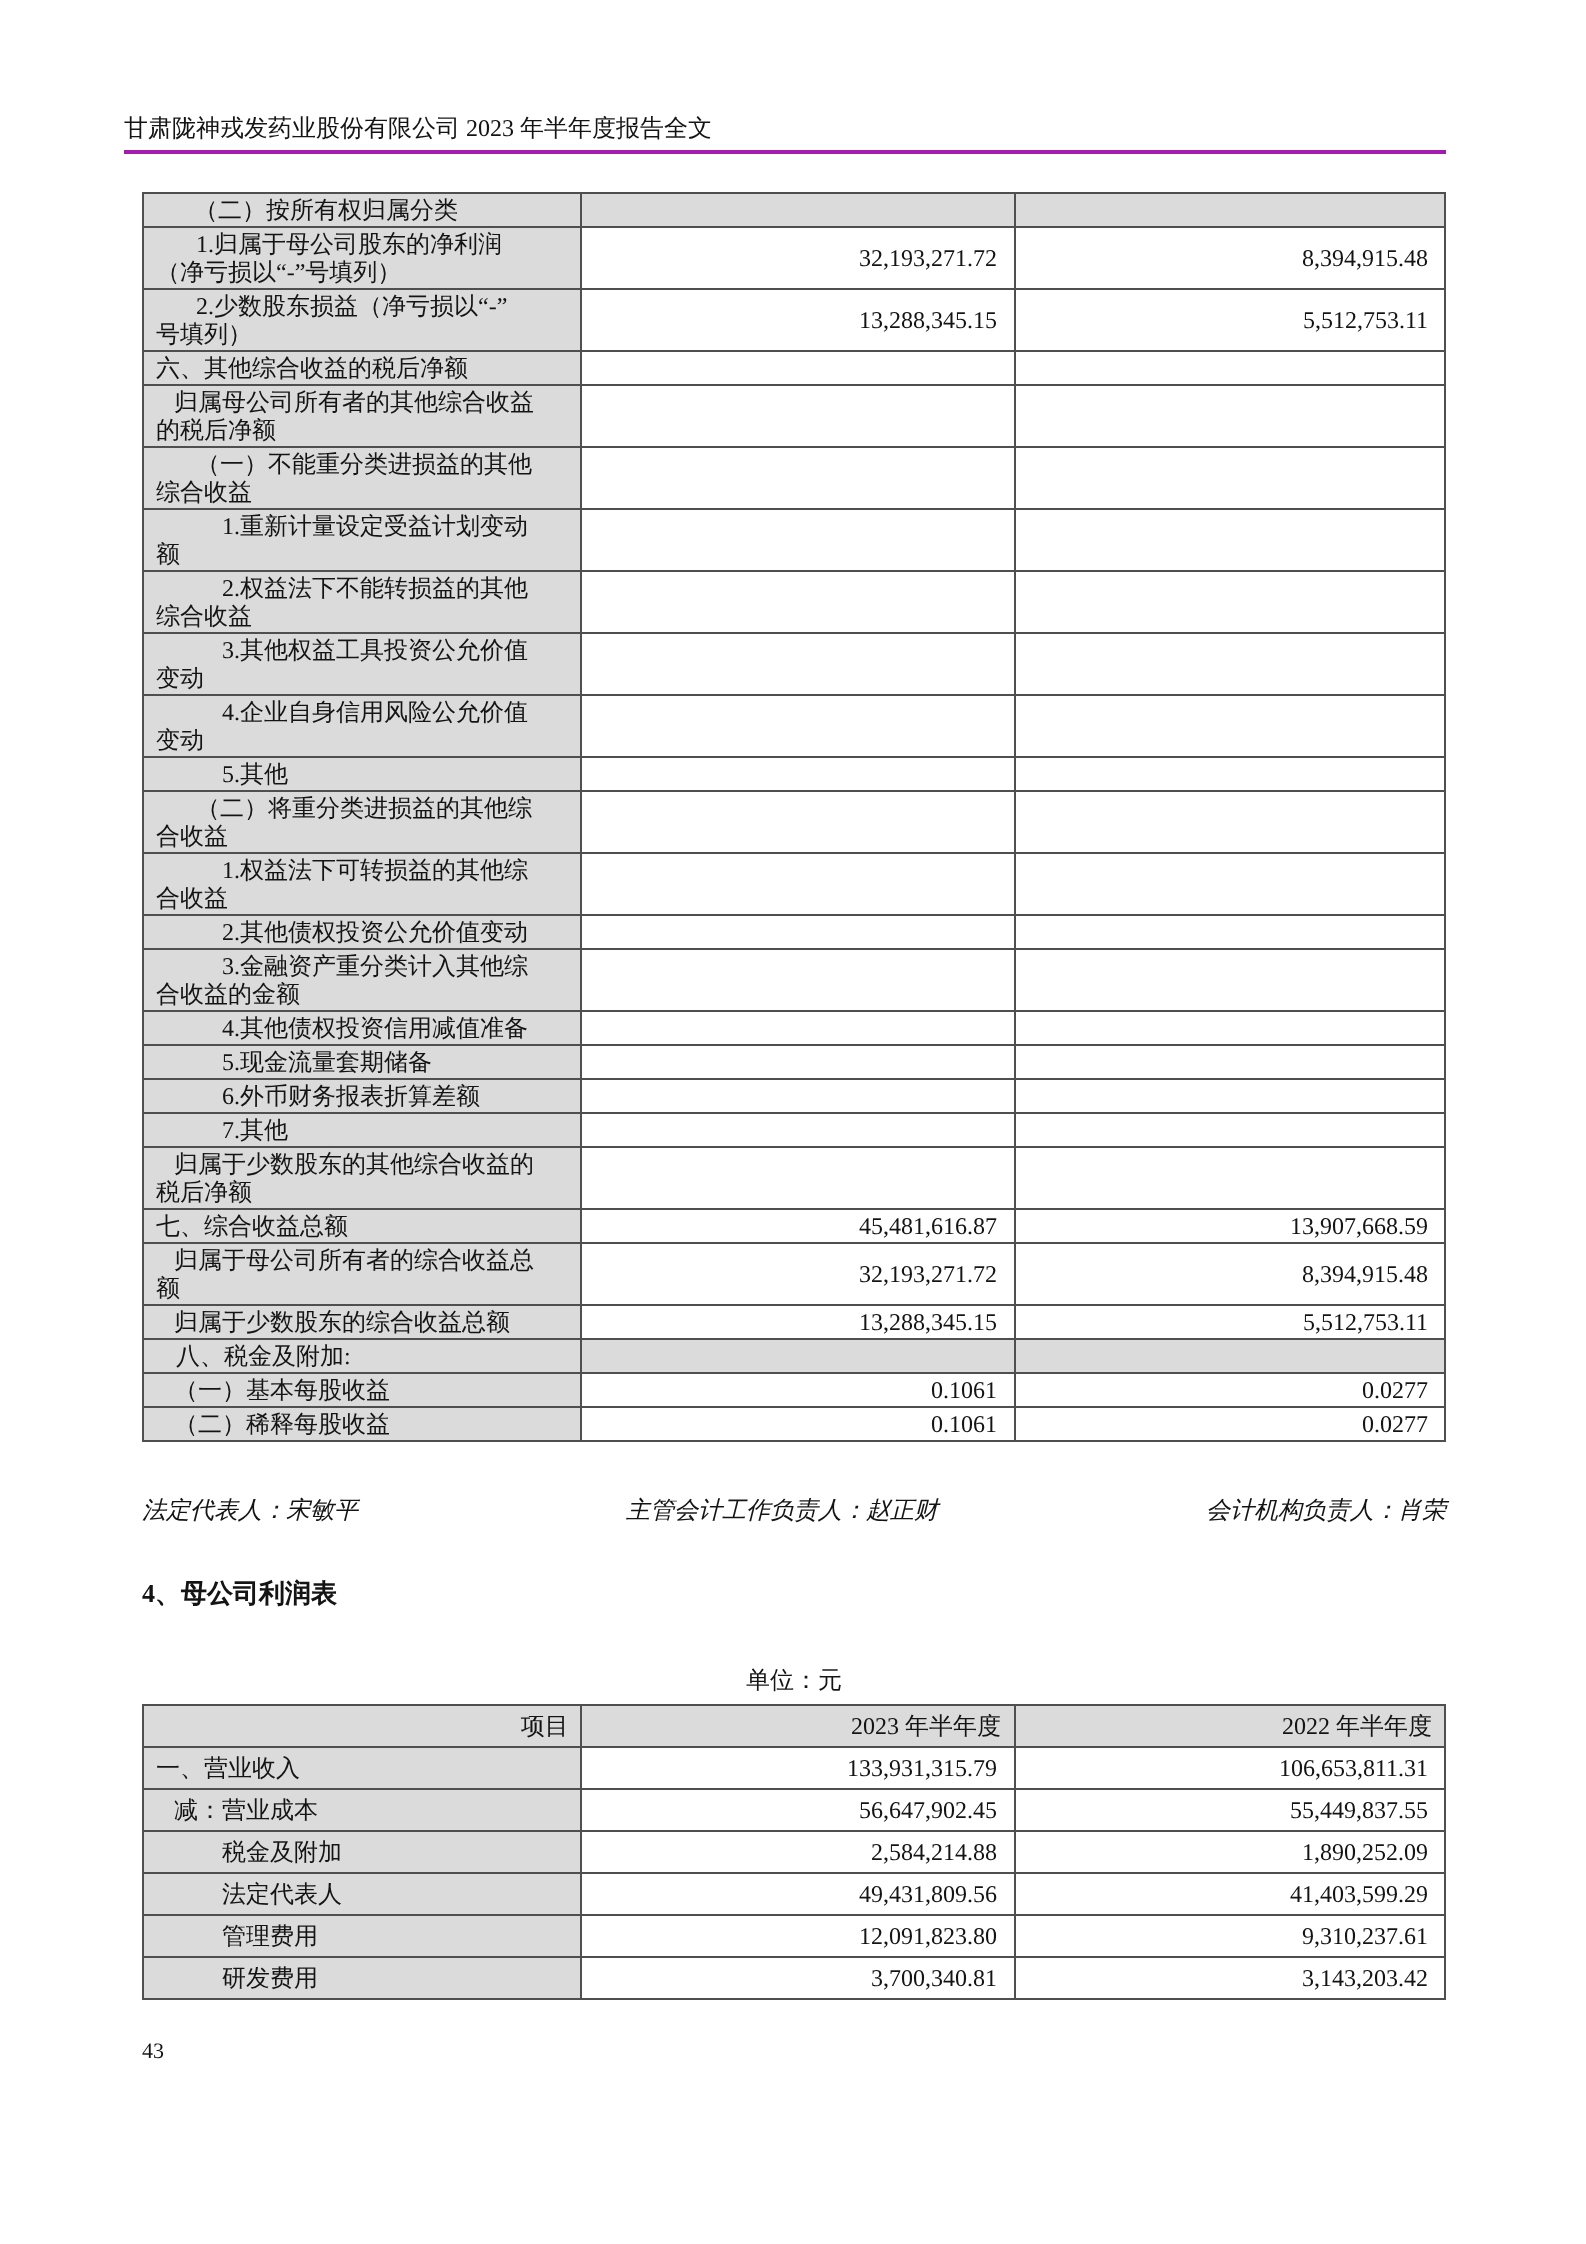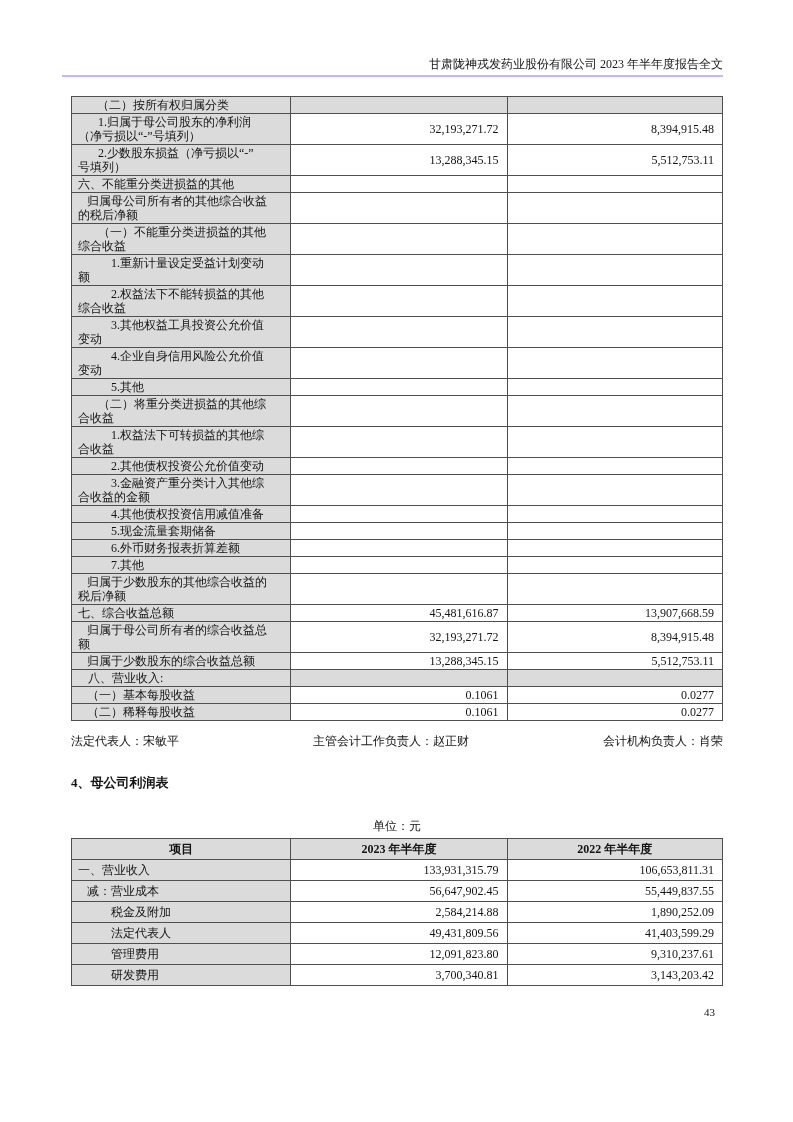--- a/index.html
+++ b/index.html
@@ -6,49 +6,49 @@
   *{ margin:0; padding:0; box-sizing:border-box; }
   html,body{ background:#fff; }
   body{ font-family:"Liberation Serif","DejaVu Serif",serif; color:var(--ink); }
   .page{
     width:793px; height:1122px; background:#ffffff; position:relative;
     padding:57px 70px 0 71px; overflow:hidden;
   }
   
   .doc-header{
     margin-left:-9px;
-    text-align:right; font-size:12px; line-height:14px;
-    padding-bottom:4px; border-bottom:2px solid #c4b5fd;
+    font-size:12px; line-height:14px;
+    padding-bottom:4px; border-bottom:2px solid #a21caf;
   }
   
   table{ width:100%; border-collapse:collapse; table-layout:fixed; }
   table, th, td{ border:1px solid var(--line); }
   table{ border-width:1.5px; }
   th, td{
     font-size:12px; line-height:14px; vertical-align:middle;
     padding:1px 6px; white-space:pre-line; overflow:hidden;
   }
   col.c1{ width:33.7%; } col.c2{ width:33.2%; } col.c3{ width:33.1%; }
   td.label{ background:var(--shade); text-align:left; }
   td.num{ text-align:right; padding-right:8px; }
   tr.shaded-row td{ background:var(--shade);padding-left:16px; }
-  th{ background:var(--shade); font-weight:bold; text-align:center;margin-top:28px; }
+  th{ background:var(--shade); font-weight:normal; text-align:right;margin-top:28px; }
   .ind0{ text-indent:0; } .ind1{ text-indent:9px; }
   .ind2{ text-indent:20px; } .ind3{ text-indent:33px; }
   #table1{ margin-top:19px; }
   
   #table2 th, #table2 td{ padding-top:3px; padding-bottom:3px; }
   
   .note{ margin-top:24px; font-size:12px; line-height:16px; white-space:pre-line; }
   
-  .signatures{ margin-top:12px; display:flex; justify-content:space-between; font-size:12px; }
+  .signatures{ margin-top:26px; display:flex; justify-content:space-between; font-size:12px;font-style:italic; }
   
   .section-heading{ margin-top:24px; font-size:13px; font-weight:bold; }
   .unit-label{ margin-top:26px; margin-bottom:3px; text-align:center; font-size:12px; }
-  .page-number{ margin-top:20px; text-align:right; font-size:11px; padding-right:8px; }
+  .page-number{ margin-top:20px; font-size:11px; padding-right:8px; }
 </style>
 </head>
 <body>
 
 <div class="page">
 
   <div class="doc-header">甘肃陇神戎发药业股份有限公司 2023 年半年度报告全文</div>
 
   <table id="table1">
     <colgroup>
@@ -68,21 +68,21 @@
           <td class="num">32,193,271.72</td>
           <td class="num">8,394,915.48</td>
         </tr>
         <tr>
           <td class="label ind2">2.少数股东损益（净亏损以“-”
 号填列）</td>
           <td class="num">13,288,345.15</td>
           <td class="num">5,512,753.11</td>
         </tr>
         <tr>
-          <td class="label ind0">六、不能重分类进损益的其他</td>
+          <td class="label ind0">六、其他综合收益的税后净额</td>
           <td class="num"></td>
           <td class="num"></td>
         </tr>
         <tr>
           <td class="label ind1">归属母公司所有者的其他综合收益
 的税后净额</td>
           <td class="num"></td>
           <td class="num"></td>
         </tr>
         <tr>
@@ -179,21 +179,21 @@
 额</td>
           <td class="num">32,193,271.72</td>
           <td class="num">8,394,915.48</td>
         </tr>
         <tr>
           <td class="label ind1">归属于少数股东的综合收益总额</td>
           <td class="num">13,288,345.15</td>
           <td class="num">5,512,753.11</td>
         </tr>
         <tr class="shaded-row">
-          <td class="label ind0">八、营业收入:</td>
+          <td class="label ind0">八、税金及附加:</td>
           <td class="num"></td>
           <td class="num"></td>
         </tr>
         <tr>
           <td class="label ind1">（一）基本每股收益</td>
           <td class="num">0.1061</td>
           <td class="num">0.0277</td>
         </tr>
         <tr>
           <td class="label ind1">（二）稀释每股收益</td>

